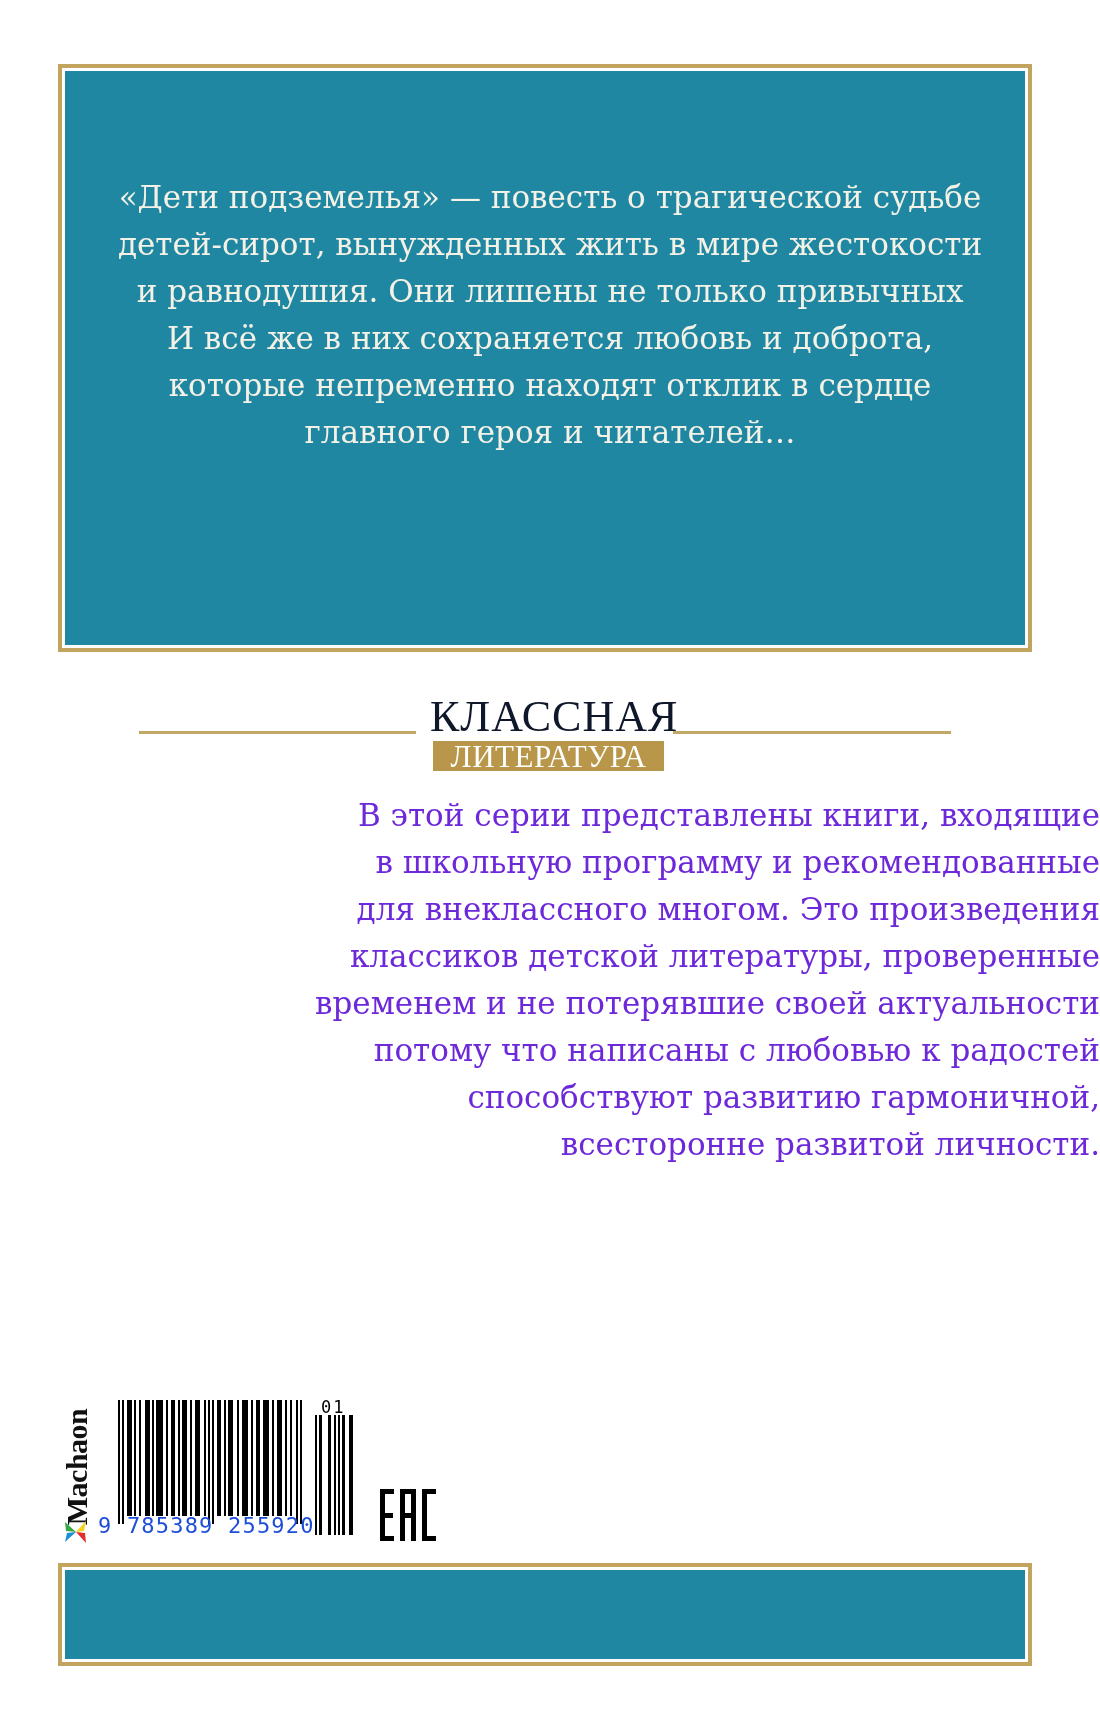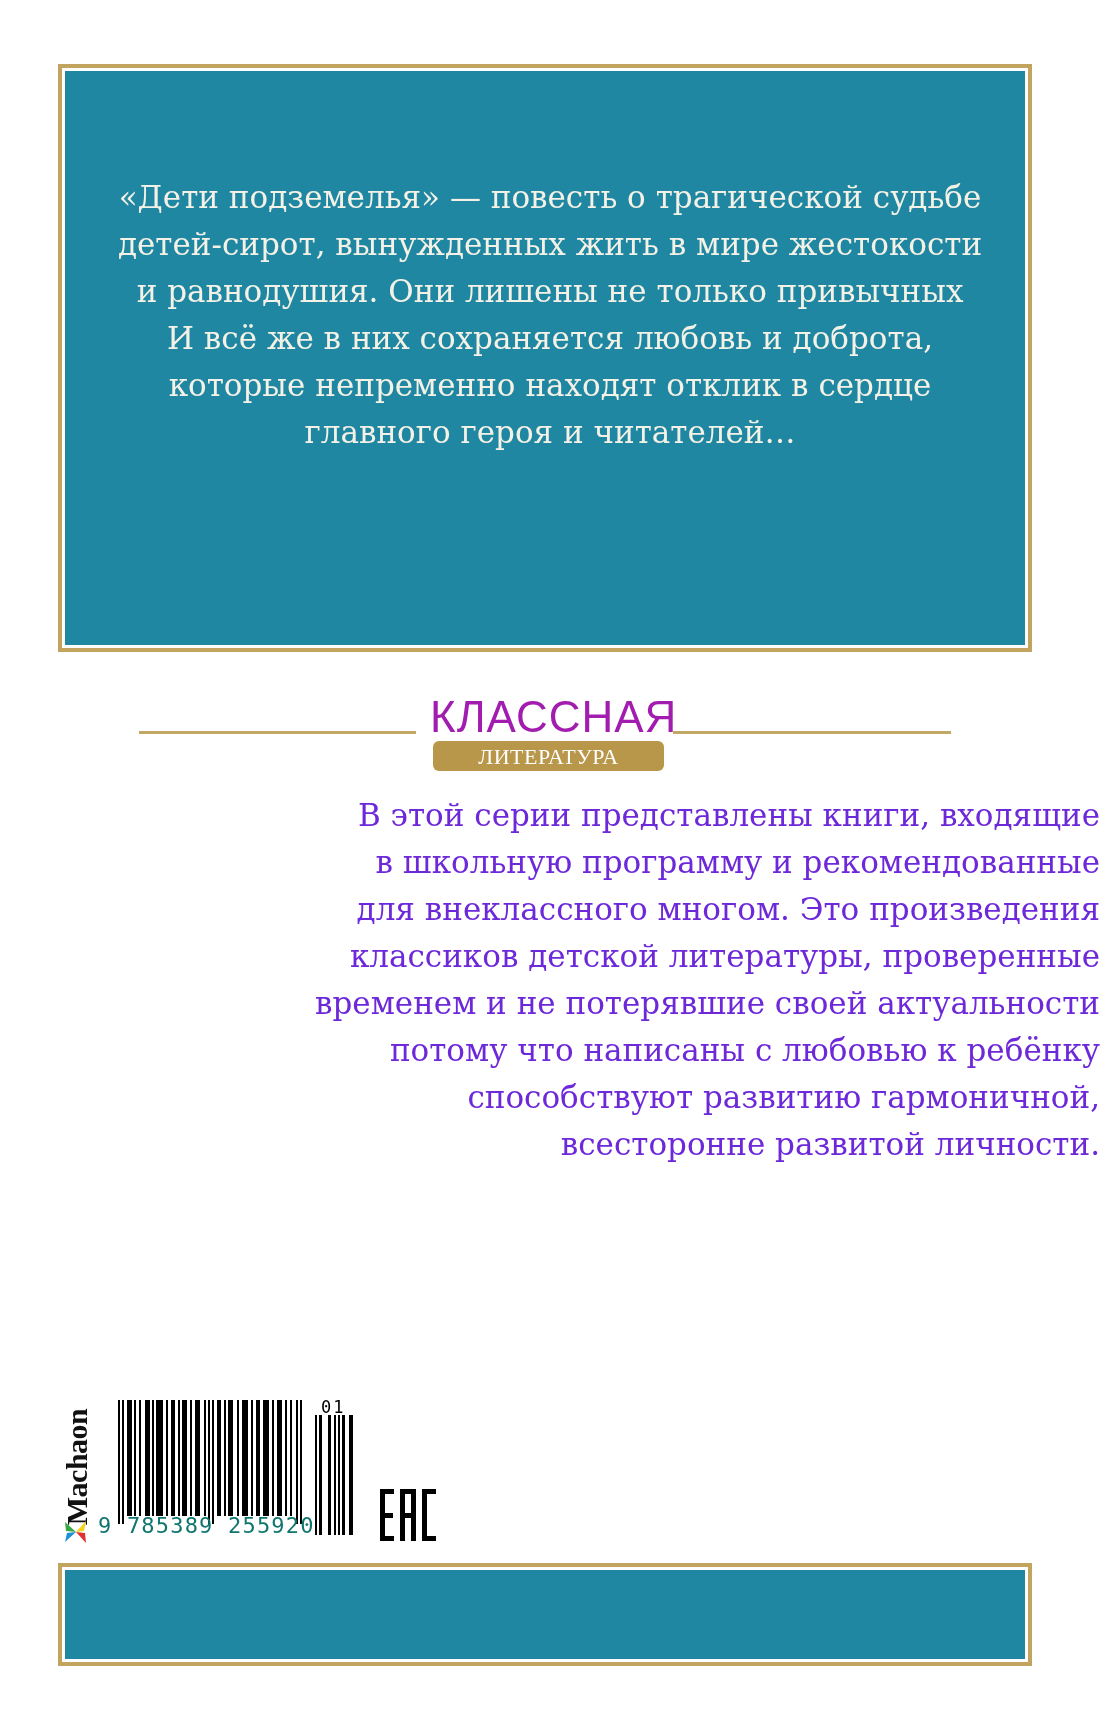--- a/index.html
+++ b/index.html
@@ -12,41 +12,41 @@
   #top-frame { left:58px; top:64px; width:974px; height:588px; }
   #bottom-frame { left:58px; top:1563px; width:974px; height:103px; }
 
   .blurb { position:absolute; left:0; right:0; top:174px; text-align:center;
            color:#f4f1e6; font-size:31px; line-height:47px; letter-spacing:0px; }
   .blurb .line { display:block; white-space:nowrap; }
   .rule { position:absolute; top:731px; height:3px; background:#c2a865; }
   #rule-left { left:139px; width:277px; }
   #rule-right { left:673px; width:278px; }
   .series-top { position:absolute; left:430px; width:238px; top:694px; text-align:center;
-                color:#a21caf; font-family:Liberation Sans, sans-serif; font-size:44px; line-height:46px;
+                color:#0f172a; font-family:Liberation Serif, serif; font-size:44px; line-height:46px;
                 letter-spacing:1px; white-space:nowrap; }
   .series-band { position:absolute; left:433px; width:231px; top:741px; height:30px; background:#b8974a;
-                 color:#ffffff; text-align:center; font-family:"Liberation Serif", serif; font-size:22px;
-                 line-height:31px; letter-spacing:0.5px; white-space:nowrap; overflow:hidden;border-radius:6px; }
+                 color:#ffffff; text-align:center; font-family:"Liberation Serif", serif; font-size:31px;
+                 line-height:31px; letter-spacing:0.5px; white-space:nowrap; overflow:hidden; }
 
   .body-text { position:absolute; left:0; right:0; top:792px; text-align:right; color:#6d28d9;
                font-size:31px; line-height:47px; }
   .body-text .line { display:block; white-space:nowrap; }
 
   .publisher { position:absolute; left:58px; top:1400px; width:36px; height:150px; }
   .publisher-name { position:absolute; left:-56px; top:50px; width:150px; height:34px;
                     transform:rotate(-90deg); transform-origin:center; text-align:center;
                     font-family:"Liberation Serif", serif; font-weight:bold; font-size:30px; line-height:34px;
                     color:#111; letter-spacing:-0.5px; }
   .butterfly { position:absolute; left:6px; top:120px; width:24px; height:24px; }
 
   .barcode { position:absolute; left:118px; top:1400px; width:190px; height:116px; }
   .barcode .bar { position:absolute; top:0; background:#000; }
   .barcode-digits { position:absolute; left:98px; top:1513px; font-family:"DejaVu Sans Mono", monospace;
-                    font-size:22px; line-height:26px; color:#0f766e; letter-spacing:1.2px; white-space:nowrap; }
+                    font-size:22px; line-height:26px; color:#1d4ed8; letter-spacing:1.2px; white-space:nowrap; }
   .addon { position:absolute; left:315px; top:1415px; width:44px; height:120px; }
   .addon .bar { position:absolute; top:0; height:120px; background:#000; }
   .addon-digits { position:absolute; left:321px; top:1398px; font-family:"DejaVu Sans Mono", monospace;
                   font-size:17px; line-height:18px; letter-spacing:2px; color:#000; }
 
   .eac { position:absolute; left:380px; top:1487px; width:56px; height:56px; }
 </style>
 </head>
 <body>
 
@@ -66,21 +66,21 @@
 <div id="rule-right" class="rule"></div>
 <div class="series-top">КЛАССНАЯ</div>
 <div class="series-band">ЛИТЕРАТУРА</div>
 
 <div class="body-text">
   <span class="line">В этой серии представлены книги, входящие</span>
   <span class="line">в школьную программу и рекомендованные</span>
   <span class="line">для внеклассного многом. Это произведения</span>
   <span class="line">классиков детской литературы, проверенные</span>
   <span class="line">временем и не потерявшие своей актуальности</span>
-  <span class="line">потому что написаны с любовью к ребёнку</span>
+  <span class="line">потому что написаны с любовью к радостей</span>
   <span class="line">способствуют развитию гармоничной,</span>
   <span class="line">всесторонне развитой личности.</span>
 </div>
 
 <div class="publisher">
   <div class="publisher-name">Machaon</div>
   <svg class="butterfly" viewBox="0 0 24 24">
     <polygon points="12,12 1,2 2,11" fill="#3aa845"></polygon>
     <polygon points="12,12 22,1 20,11" fill="#f2d21b"></polygon>
     <polygon points="12,12 1,22 3,13" fill="#1e8fd6"></polygon>

